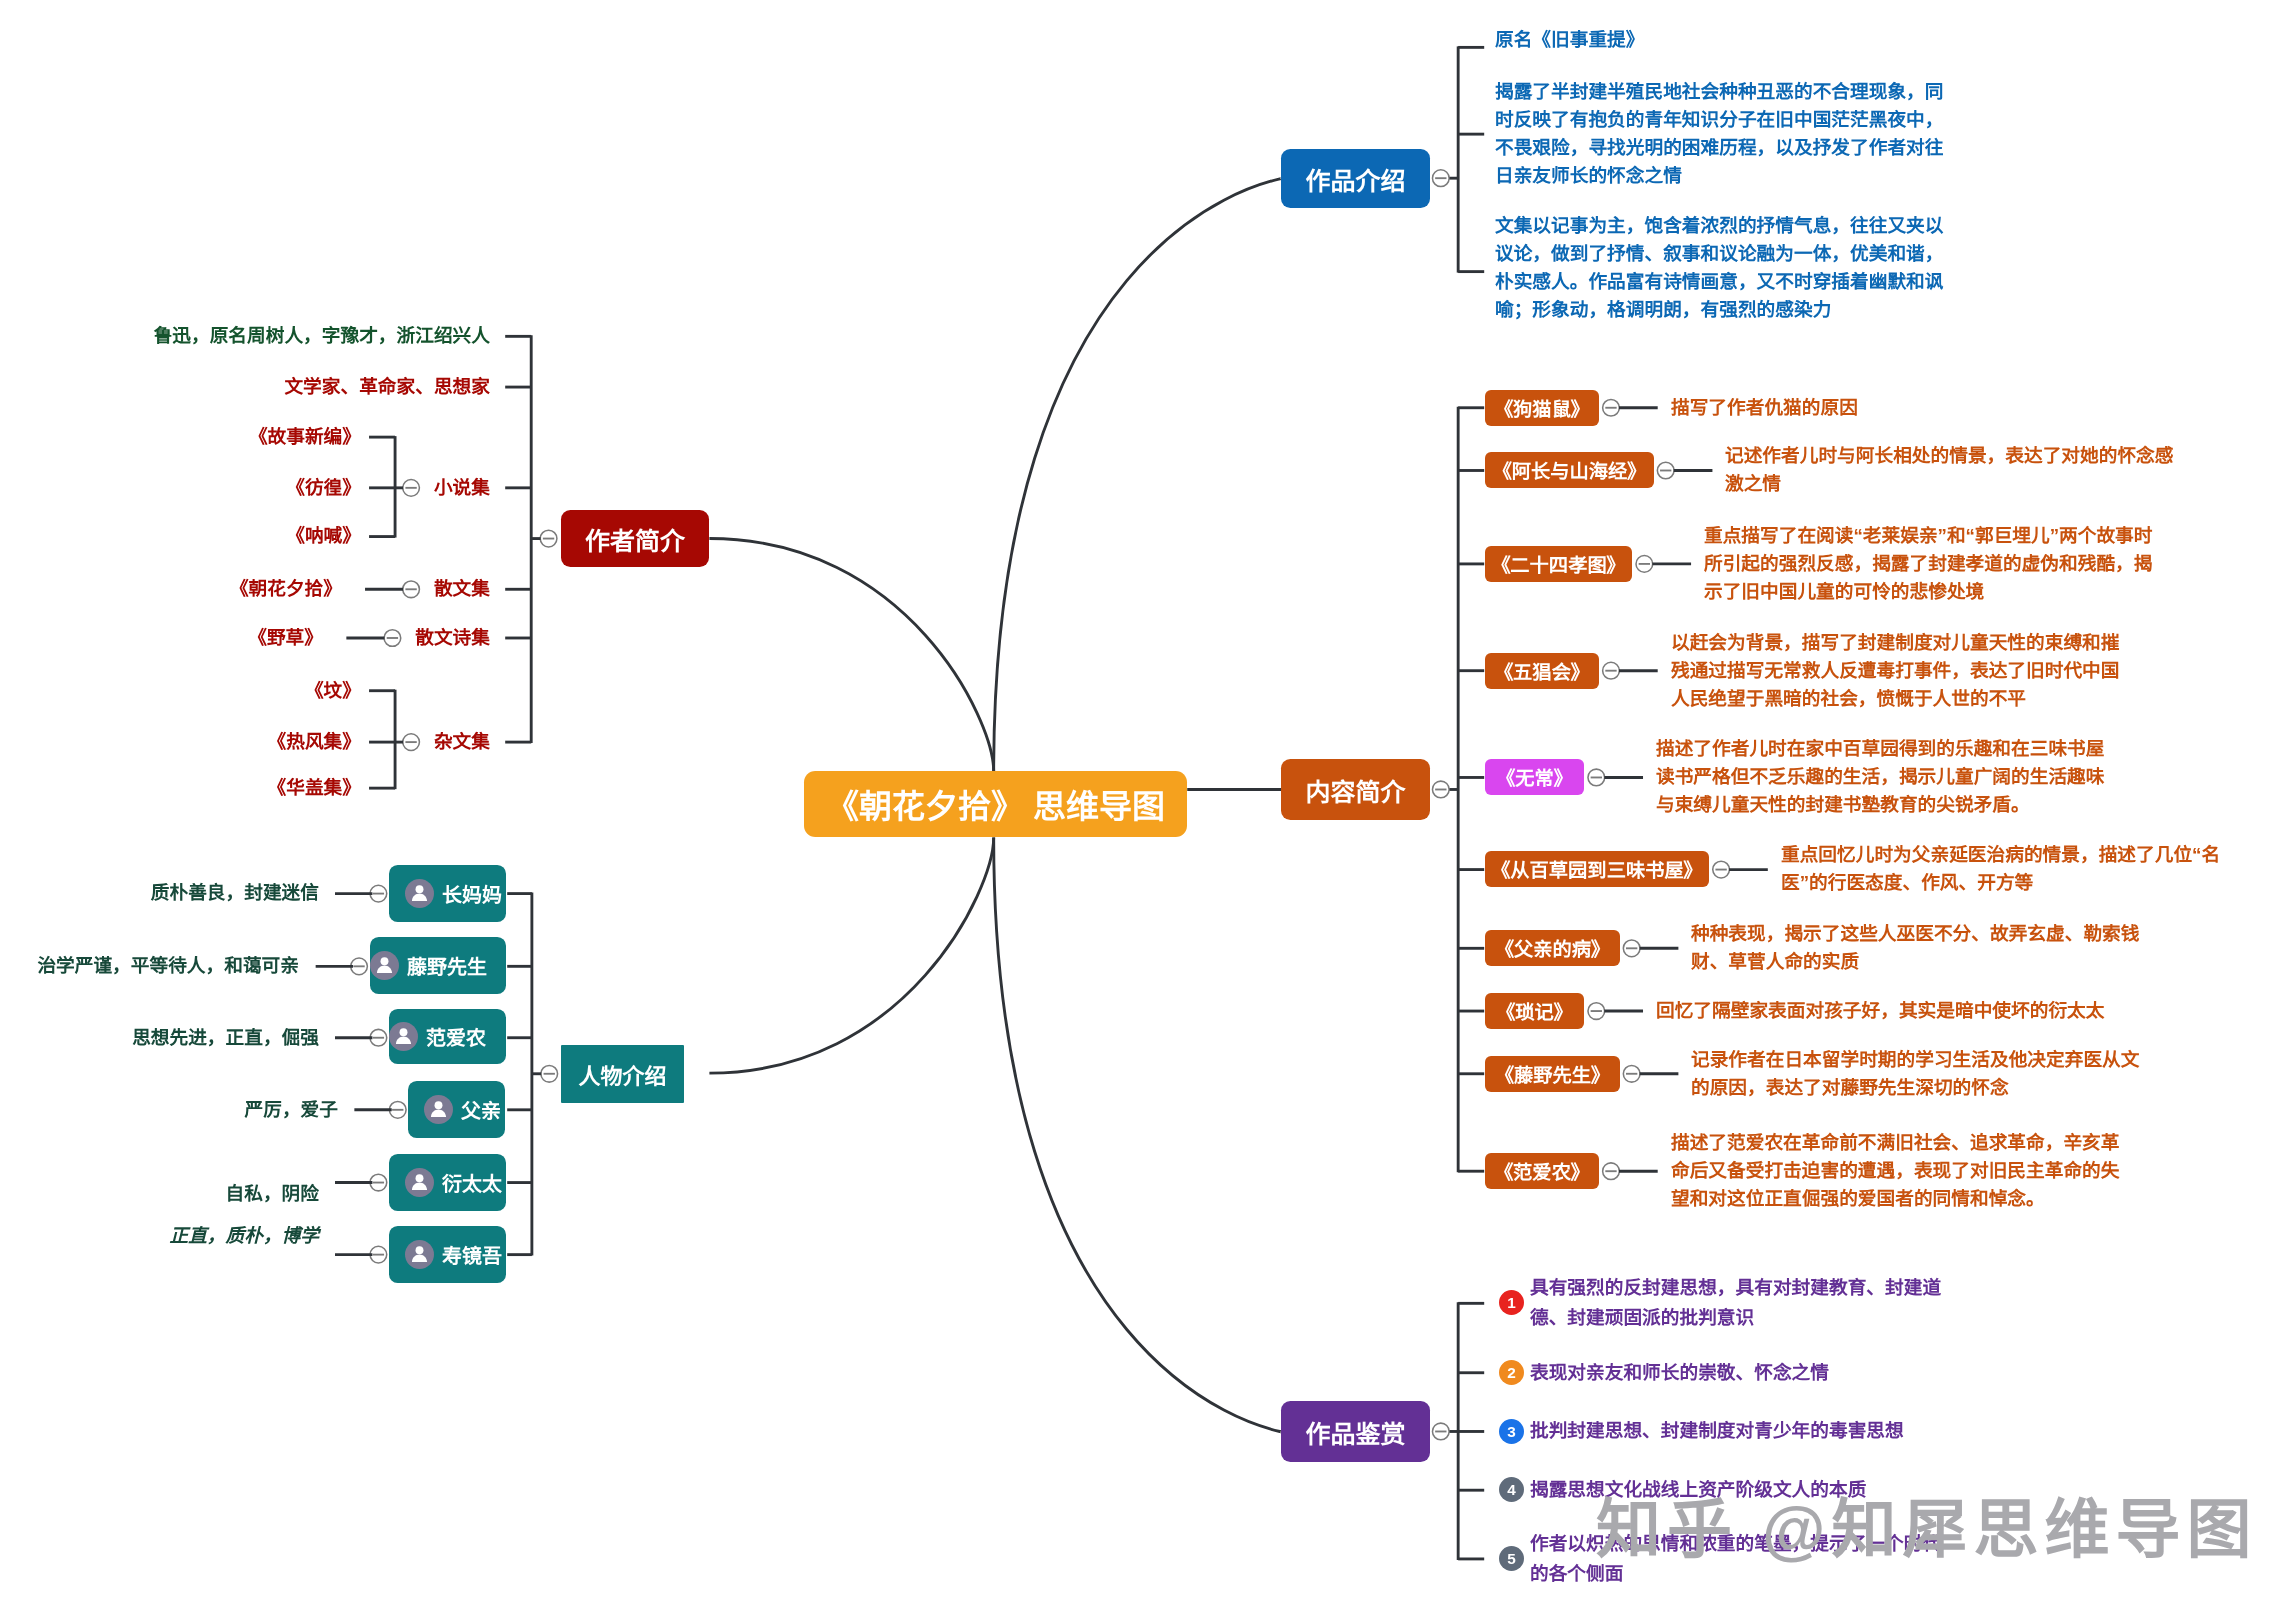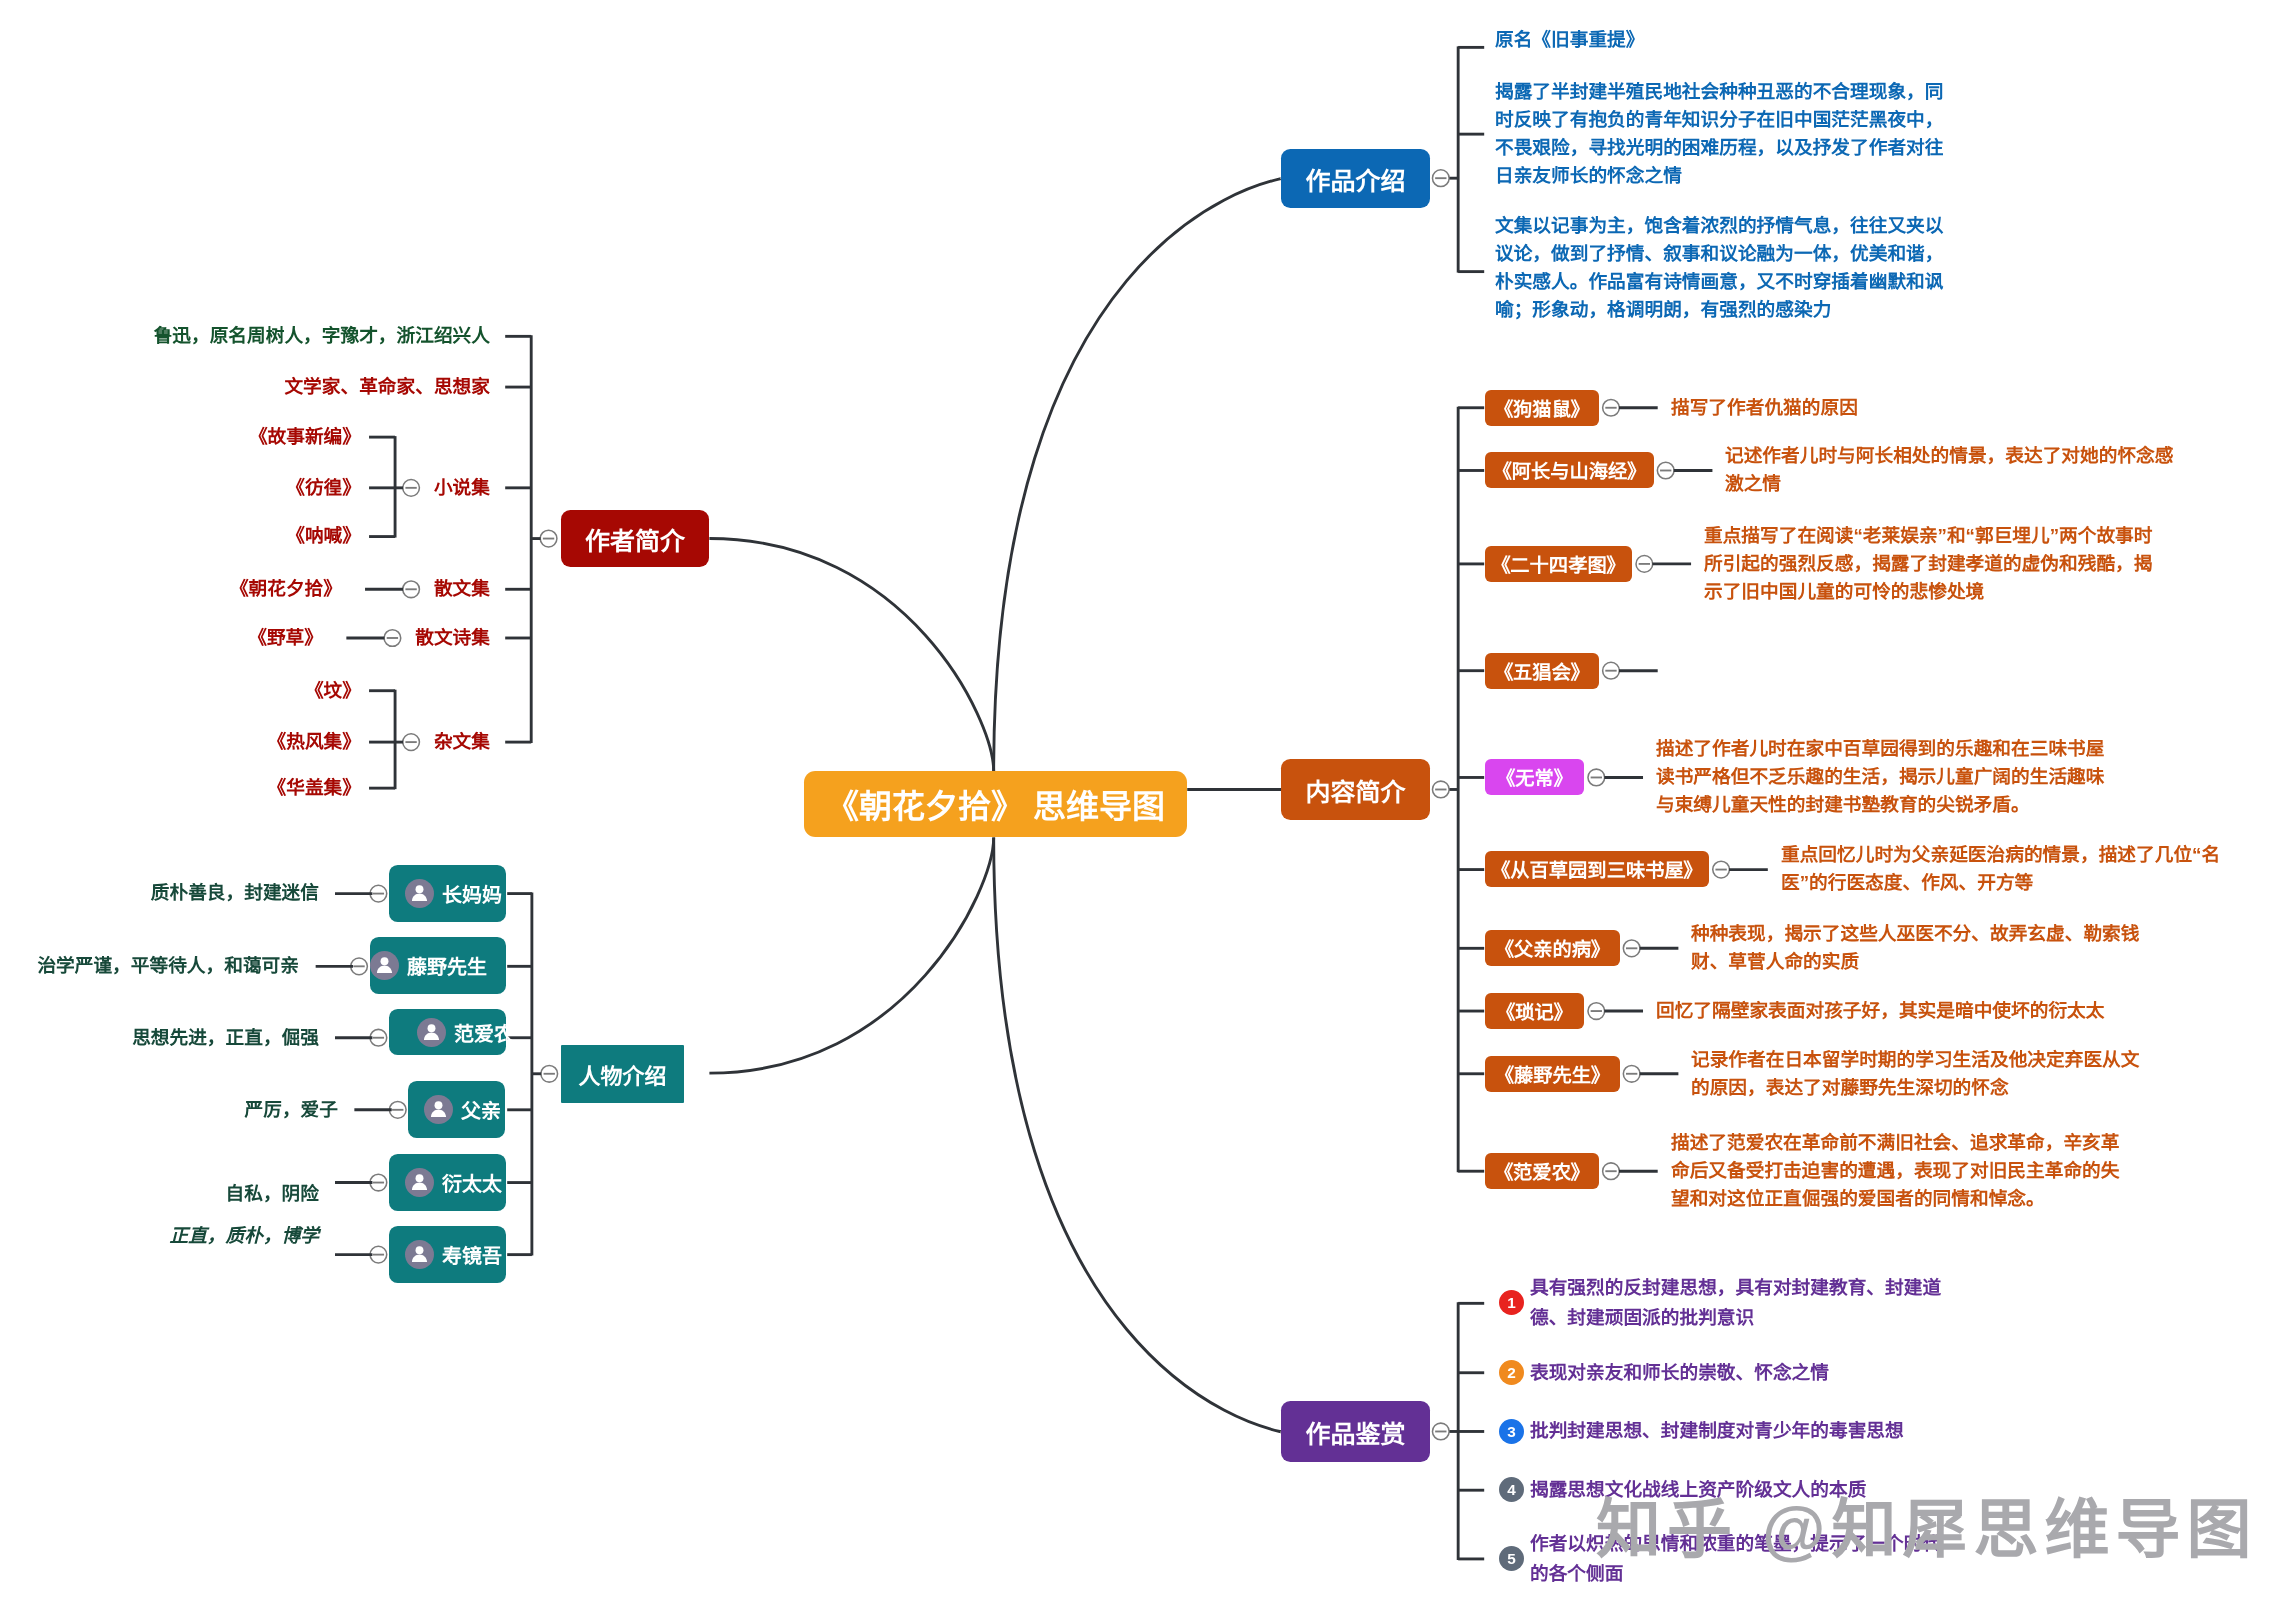--- a/index.html
+++ b/index.html
@@ -218,21 +218,21 @@
           <circle cx="22" cy="15.6" r="6.0" fill="#ffffff"></circle>
           <path d="M22 22.0c-5.8 0-10.6 4.3-11.3 9.9l-0.2 1.4h23l-0.2-1.4c-0.7-5.6-5.5-9.9-11.3-9.9z" fill="#ffffff"></path>
         </svg></span><span class="cname">长妈妈</span></div>
 <div class="lbl" style="right:1954px;top:893px;transform:translateY(-50%);font-size:18.7px;color:#17493A;text-align:right;white-space:nowrap;line-height:1.2;">质朴善良，封建迷信</div>
 <div class="node" style="left:370px;top:937px;width:136px;height:57px;background:#0E7B7E;border-radius:8.7px;font-size:20px;justify-content:flex-start;"><span class="avatarwrap"><svg width="29" height="29" viewBox="0 0 44 44">
           <circle cx="22" cy="22" r="22" fill="#7c7a93"></circle>
           <circle cx="22" cy="15.6" r="6.0" fill="#ffffff"></circle>
           <path d="M22 22.0c-5.8 0-10.6 4.3-11.3 9.9l-0.2 1.4h23l-0.2-1.4c-0.7-5.6-5.5-9.9-11.3-9.9z" fill="#ffffff"></path>
         </svg></span><span class="cname">藤野先生</span></div>
 <div class="lbl" style="right:1974px;top:966px;transform:translateY(-50%);font-size:18.7px;color:#17493A;text-align:right;white-space:nowrap;line-height:1.2;">治学严谨，平等待人，和蔼可亲</div>
-<div class="node" style="left:389px;top:1009px;width:117px;height:46px;background:#0E7B7E;border-radius:8.7px;font-size:20px;padding-left:28px;justify-content:flex-start;"><span class="avatarwrap"><svg width="29" height="29" viewBox="0 0 44 44">
+<div class="node" style="left:389px;top:1009px;width:117px;height:55px;background:#0E7B7E;border-radius:8.7px;font-size:20px;padding-left:0;justify-content:flex-start;"><span class="avatarwrap"><svg width="29" height="29" viewBox="0 0 44 44">
           <circle cx="22" cy="22" r="22" fill="#7c7a93"></circle>
           <circle cx="22" cy="15.6" r="6.0" fill="#ffffff"></circle>
           <path d="M22 22.0c-5.8 0-10.6 4.3-11.3 9.9l-0.2 1.4h23l-0.2-1.4c-0.7-5.6-5.5-9.9-11.3-9.9z" fill="#ffffff"></path>
         </svg></span><span class="cname">范爱农</span></div>
 <div class="lbl" style="right:1954px;top:1038px;transform:translateY(-50%);font-size:18.7px;color:#17493A;text-align:right;white-space:nowrap;line-height:1.2;">思想先进，正直，倔强</div>
 <div class="node" style="left:408px;top:1081px;width:97px;height:57px;background:#0E7B7E;border-radius:8.7px;font-size:20px;padding-left:16px;justify-content:flex-start;"><span class="avatarwrap"><svg width="29" height="29" viewBox="0 0 44 44">
           <circle cx="22" cy="22" r="22" fill="#7c7a93"></circle>
           <circle cx="22" cy="15.6" r="6.0" fill="#ffffff"></circle>
           <path d="M22 22.0c-5.8 0-10.6 4.3-11.3 9.9l-0.2 1.4h23l-0.2-1.4c-0.7-5.6-5.5-9.9-11.3-9.9z" fill="#ffffff"></path>
         </svg></span><span class="cname">父亲</span></div>
@@ -254,20 +254,21 @@
 <div class="lbl" style="left:1495px;top:78px;width:460px;font-size:18.7px;color:#0C68B4;line-height:28px;text-align:left;">揭露了半封建半殖民地社会种种丑恶的不合理现象，同时反映了有抱负的青年知识分子在旧中国茫茫黑夜中，不畏艰险，寻找光明的困难历程，以及抒发了作者对往日亲友师长的怀念之情</div>
 <div class="lbl" style="left:1495px;top:212px;width:460px;font-size:18.7px;color:#0C68B4;line-height:28px;text-align:left;">文集以记事为主，饱含着浓烈的抒情气息，往往又夹以议论，做到了抒情、叙事和议论融为一体，优美和谐，朴实感人。作品富有诗情画意，又不时穿插着幽默和讽喻；形象动，格调明朗，有强烈的感染力</div>
 <div class="node " style="left:1281px;top:759px;width:149px;height:61px;background:#C8520D;font-size:25px;border-radius:9.3px;"><span>内容简介</span></div>
 <div class="node palt" style="left:1485px;top:390px;width:114px;height:36px;background:#C8520D;border-radius:6px;font-size:19.3px;"><span>《狗猫鼠》</span></div>
 <div class="lbl" style="left:1671px;top:408px;transform:translateY(-50%);width:460px;font-size:18.7px;color:#C8520D;line-height:28px;text-align:left;">描写了作者仇猫的原因</div>
 <div class="node palt" style="left:1485px;top:452px;width:169px;height:36px;background:#C8520D;border-radius:6px;font-size:19.3px;"><span>《阿长与山海经》</span></div>
 <div class="lbl" style="left:1725px;top:470px;transform:translateY(-50%);width:460px;font-size:18.7px;color:#C8520D;line-height:28px;text-align:left;">记述作者儿时与阿长相处的情景，表达了对她的怀念感激之情</div>
 <div class="node palt" style="left:1485px;top:546px;width:147px;height:36px;background:#C8520D;border-radius:6px;font-size:19.3px;"><span>《二十四孝图》</span></div>
 <div class="lbl" style="left:1704px;top:564px;transform:translateY(-50%);width:460px;font-size:18.7px;color:#C8520D;line-height:28px;text-align:left;">重点描写了在阅读“老莱娱亲”和“郭巨埋儿”两个故事时所引起的强烈反感，揭露了封建孝道的虚伪和残酷，揭示了旧中国儿童的可怜的悲惨处境</div>
 <div class="node palt" style="left:1485px;top:653px;width:114px;height:36px;background:#C8520D;border-radius:6px;font-size:19.3px;"><span>《五猖会》</span></div>
+<div class="lbl" style="left:1671px;top:671px;transform:translateY(-50%);width:460px;font-size:18.7px;color:#C8520D;line-height:28px;text-align:left;">以赶会为背景，描写了封建制度对儿童天性的束缚和摧残通过描写无常救人反遭毒打事件，表达了旧时代中国人民绝望于黑暗的社会，愤慨于人世的不平</div>
 <div class="node palt" style="left:1485px;top:759px;width:99px;height:36px;background:#d946ef;border-radius:6px;font-size:19.3px;"><span>《无常》</span></div>
 <div class="lbl" style="left:1656px;top:777px;transform:translateY(-50%);width:460px;font-size:18.7px;color:#C8520D;line-height:28px;text-align:left;">描述了作者儿时在家中百草园得到的乐趣和在三味书屋读书严格但不乏乐趣的生活，揭示儿童广阔的生活趣味与束缚儿童天性的封建书塾教育的尖锐矛盾。</div>
 <div class="node palt" style="left:1485px;top:851px;width:224px;height:36px;background:#C8520D;border-radius:6px;font-size:19.3px;"><span>《从百草园到三味书屋》</span></div>
 <div class="lbl" style="left:1781px;top:869px;transform:translateY(-50%);width:460px;font-size:18.7px;color:#C8520D;line-height:28px;text-align:left;">重点回忆儿时为父亲延医治病的情景，描述了几位“名医”的行医态度、作风、开方等</div>
 <div class="node palt" style="left:1485px;top:930px;width:135px;height:36px;background:#C8520D;border-radius:6px;font-size:19.3px;"><span>《父亲的病》</span></div>
 <div class="lbl" style="left:1691px;top:948px;transform:translateY(-50%);width:460px;font-size:18.7px;color:#C8520D;line-height:28px;text-align:left;">种种表现，揭示了这些人巫医不分、故弄玄虚、勒索钱财、草菅人命的实质</div>
 <div class="node palt" style="left:1485px;top:993px;width:99px;height:36px;background:#C8520D;border-radius:6px;font-size:19.3px;"><span>《琐记》</span></div>
 <div class="lbl" style="left:1656px;top:1011px;transform:translateY(-50%);width:460px;font-size:18.7px;color:#C8520D;line-height:28px;text-align:left;">回忆了隔壁家表面对孩子好，其实是暗中使坏的衍太太</div>
 <div class="node palt" style="left:1485px;top:1056px;width:135px;height:36px;background:#C8520D;border-radius:6px;font-size:19.3px;"><span>《藤野先生》</span></div>
 <div class="lbl" style="left:1691px;top:1074px;transform:translateY(-50%);width:460px;font-size:18.7px;color:#C8520D;line-height:28px;text-align:left;">记录作者在日本留学时期的学习生活及他决定弃医从文的原因，表达了对藤野先生深切的怀念</div>

